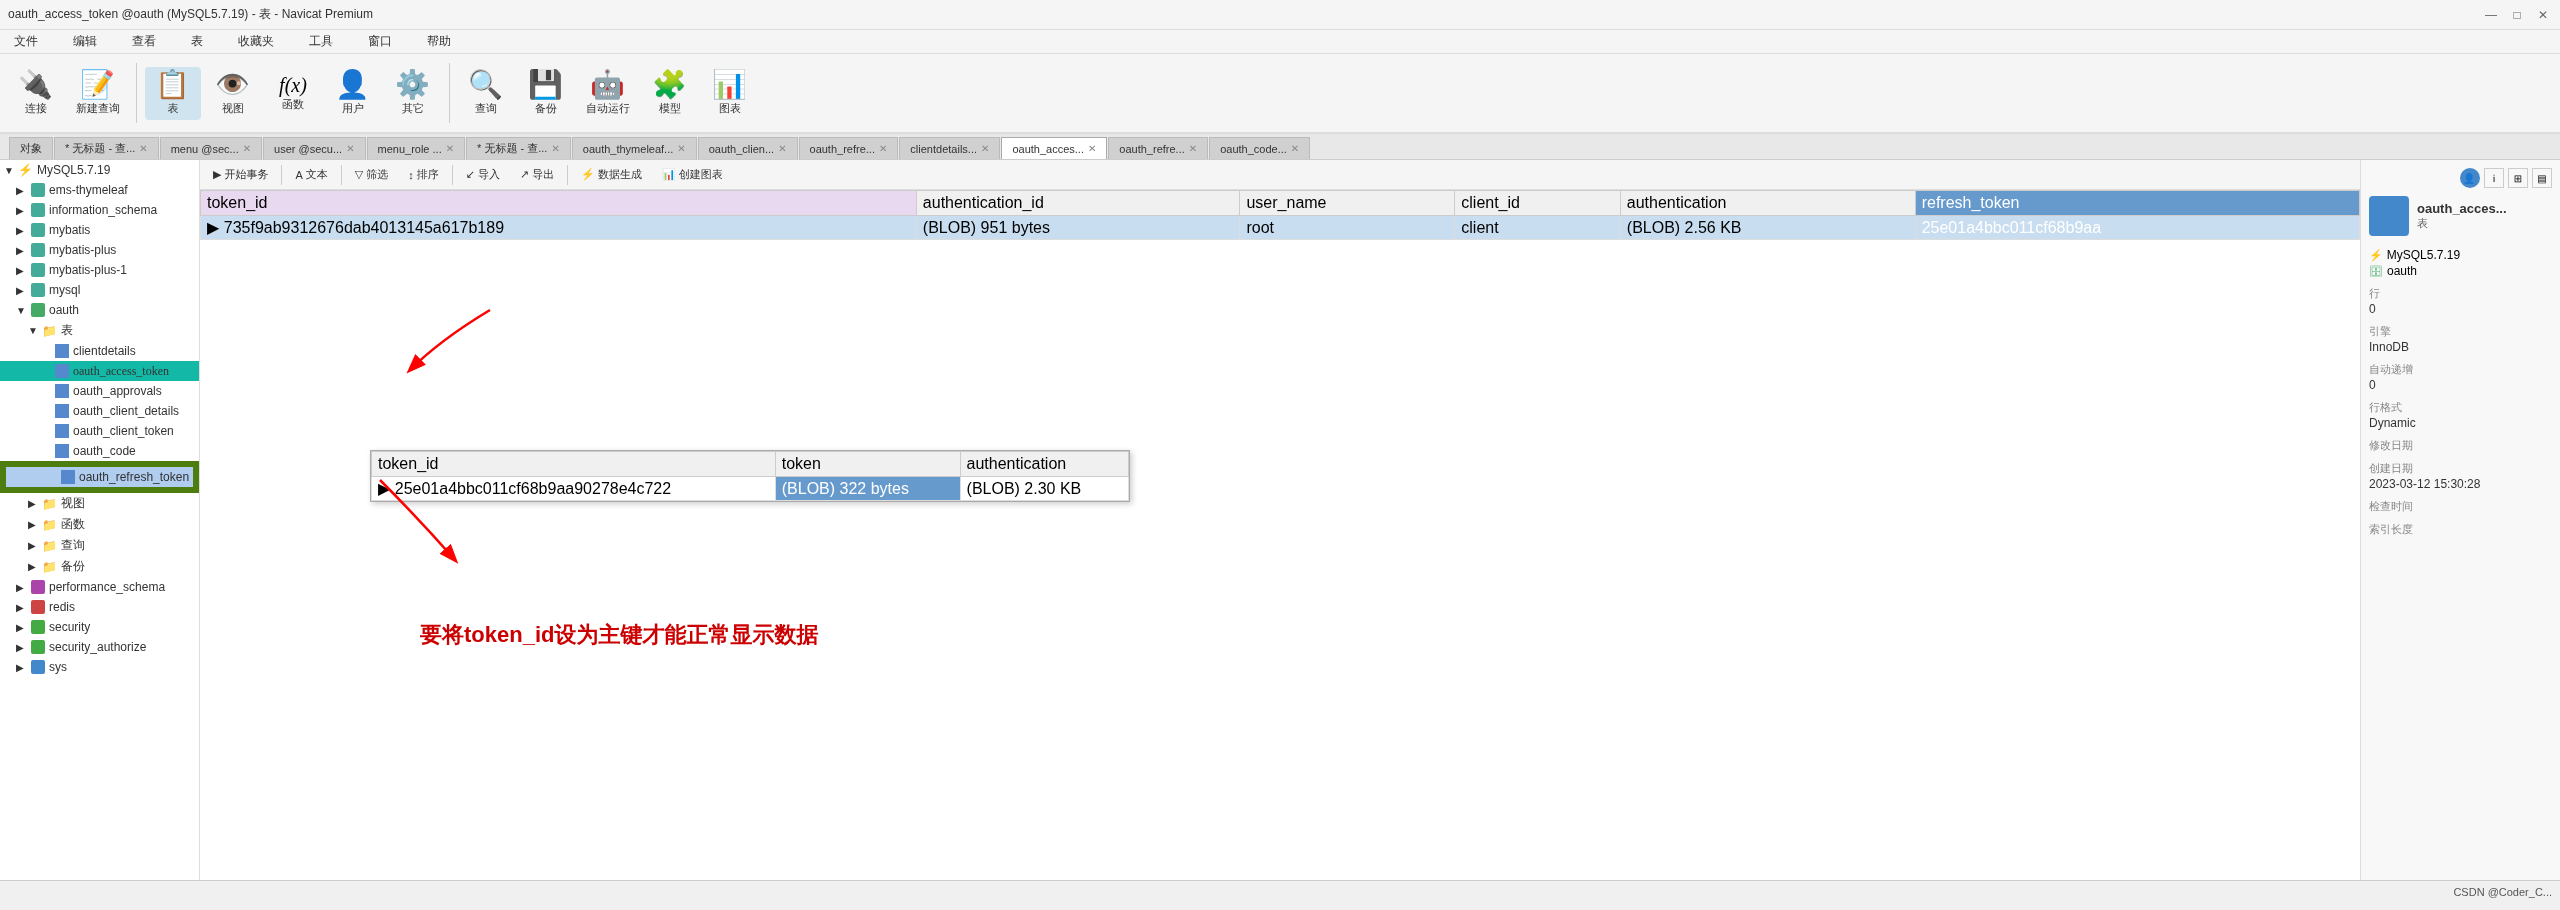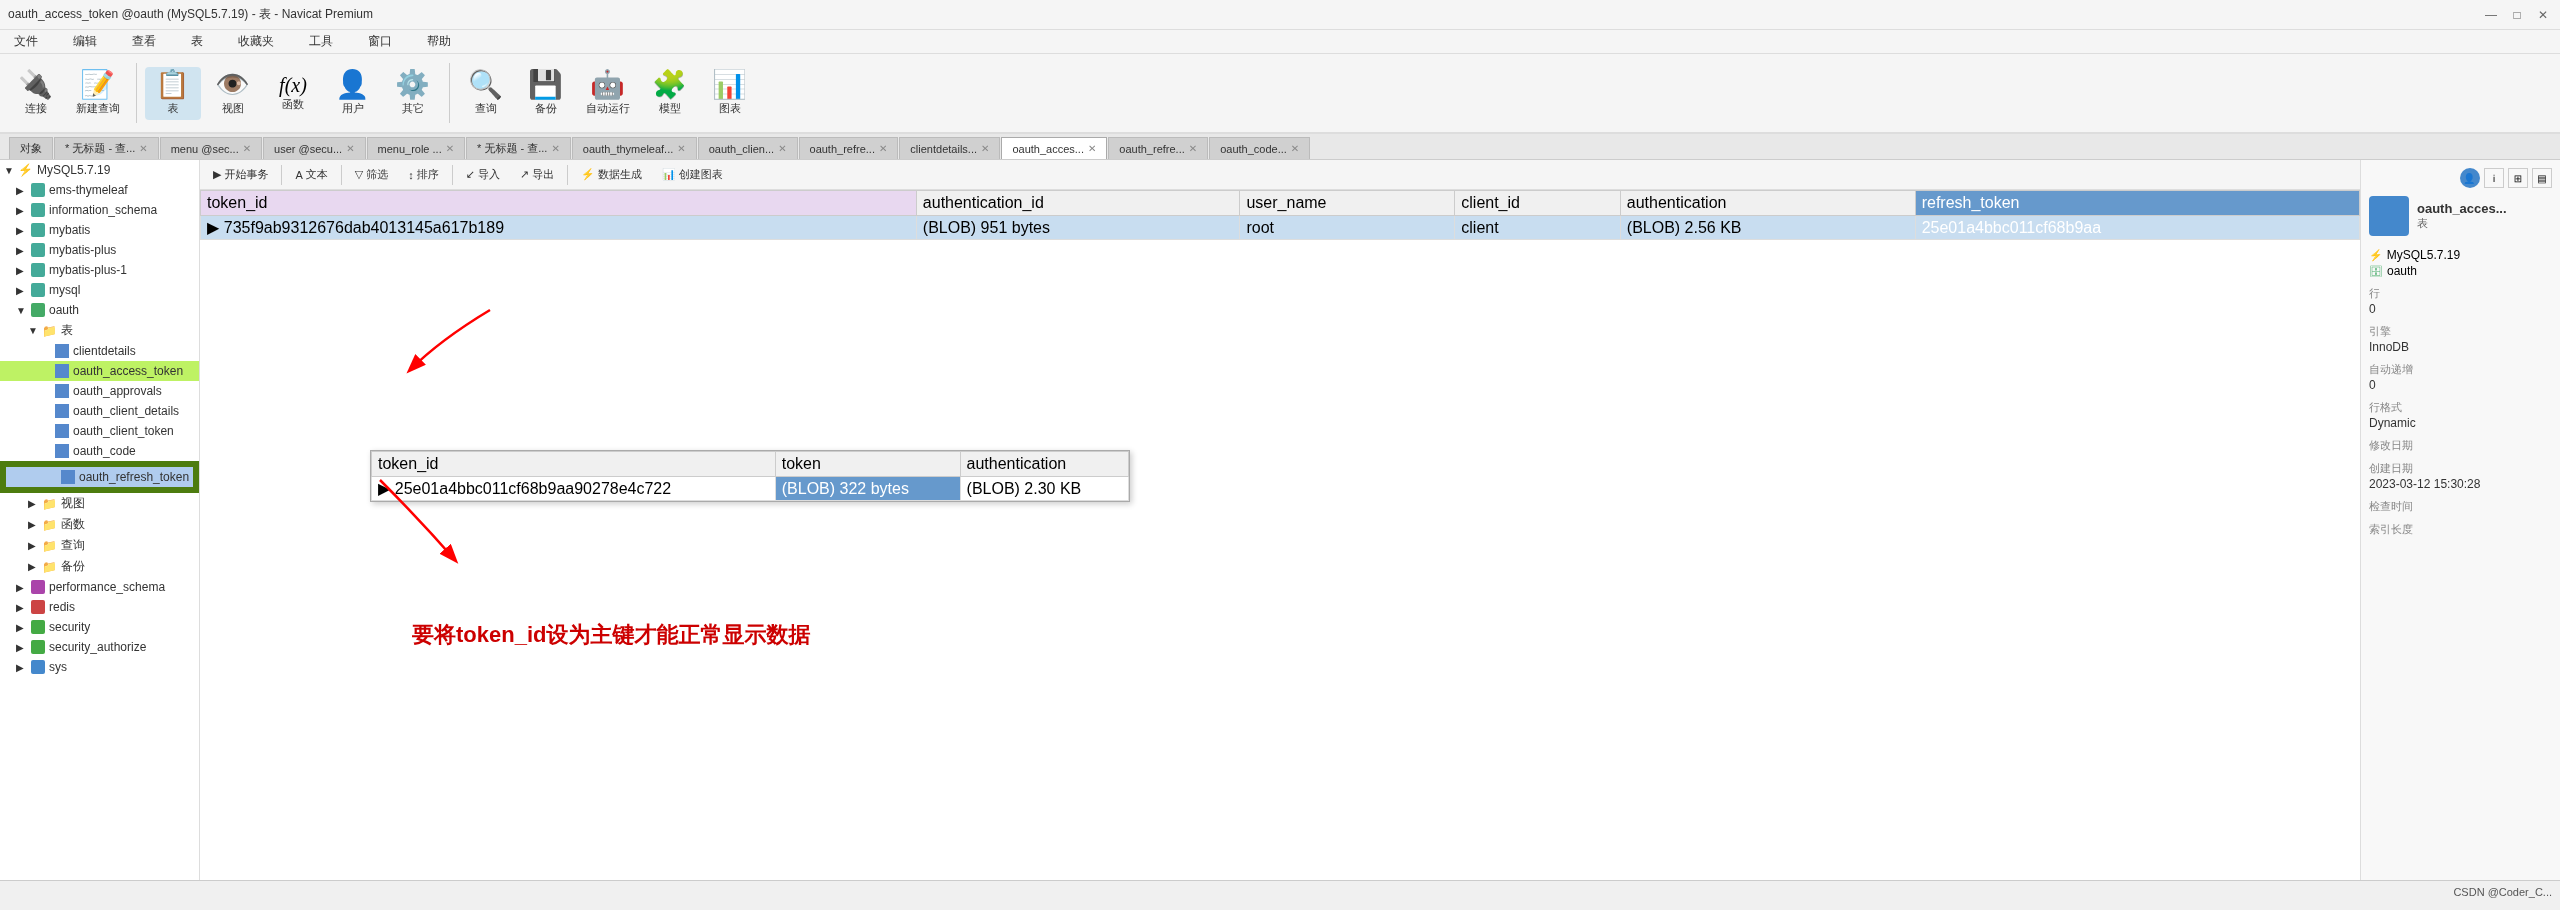--- a/index.html
+++ b/index.html
@@ -130,21 +130,21 @@
     }
     .tree-item {
       display: flex;
       align-items: center;
       padding: 2px 4px;
       cursor: pointer;
       font-size: 12px;
       color: #333;
       white-space: nowrap;
     }
-    .tree-item.selected { background: #bef264; }
+    .tree-item.selected { background: #14b8a6; font-family: Liberation Serif, serif; }
     .tree-item.highlighted { background: #b0ccee; border: 6px solid #4d7c0f; }
     .tree-arrow { width: 14px; font-size: 10px; flex-shrink: 0; }
     .tree-icon { width: 16px; height: 16px; margin-right: 3px; flex-shrink: 0; display: inline-flex; align-items: center; justify-content: center; }
     .tree-label { font-size: 12px; }
 
     
     .icon-db { width: 14px; height: 14px; background: #4a9; border-radius: 2px; }
     .icon-table { width: 14px; height: 14px; background: #5588cc; }
 
     
@@ -621,21 +621,21 @@
 
     <svg class="red-arrow" style="left:170px;top:310px;width:100px;height:100px;" viewBox="0 0 100 100">
       <defs>
         <marker id="arrowhead2" markerWidth="8" markerHeight="6" refX="6" refY="3" orient="auto">
           <polygon points="0 0, 8 3, 0 6" fill="red"></polygon>
         </marker>
       </defs>
       <path d="M 10,10 Q 50,50 85,90" stroke="red" stroke-width="2.5" fill="none" marker-end="url(#arrowhead2)"></path>
     </svg>
 
-    <div class="red-annotation-text" style="left:212px;top:460px;">要将token_id设为主键才能正常显示数据</div>
+    <div class="red-annotation-text" style="left:220px;top:460px;">要将token_id设为主键才能正常显示数据</div>
 
   </div>
 
   <div id="rightpanel">
 
     <div style="display:flex;gap:4px;justify-content:flex-end;margin-bottom:8px;">
       <div style="width:20px;height:20px;background:#4488cc;border-radius:50%;display:flex;align-items:center;justify-content:center;color:white;font-size:10px;">👤</div>
       <div style="width:20px;height:20px;border:1px solid #ccc;display:flex;align-items:center;justify-content:center;font-size:10px;cursor:pointer;">ℹ</div>
       <div style="width:20px;height:20px;border:1px solid #ccc;display:flex;align-items:center;justify-content:center;font-size:10px;cursor:pointer;">⊞</div>
       <div style="width:20px;height:20px;border:1px solid #ccc;display:flex;align-items:center;justify-content:center;font-size:10px;cursor:pointer;">▤</div>

